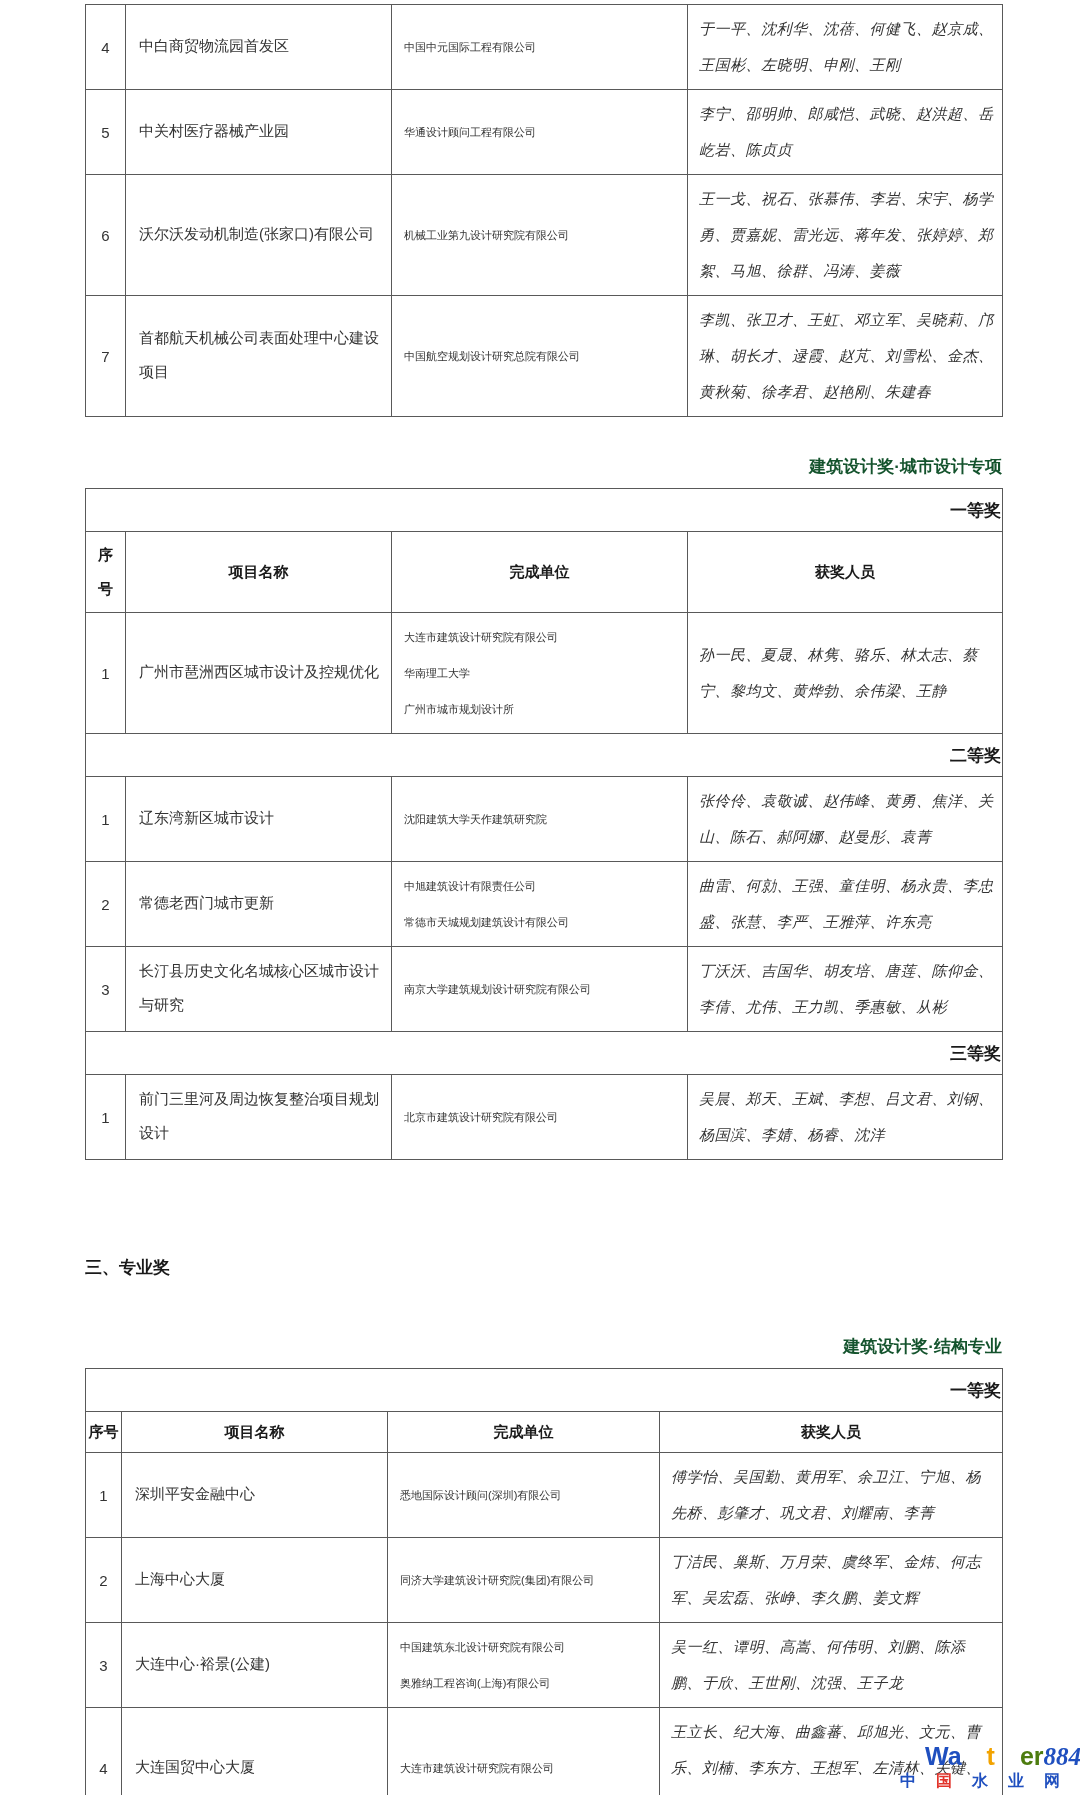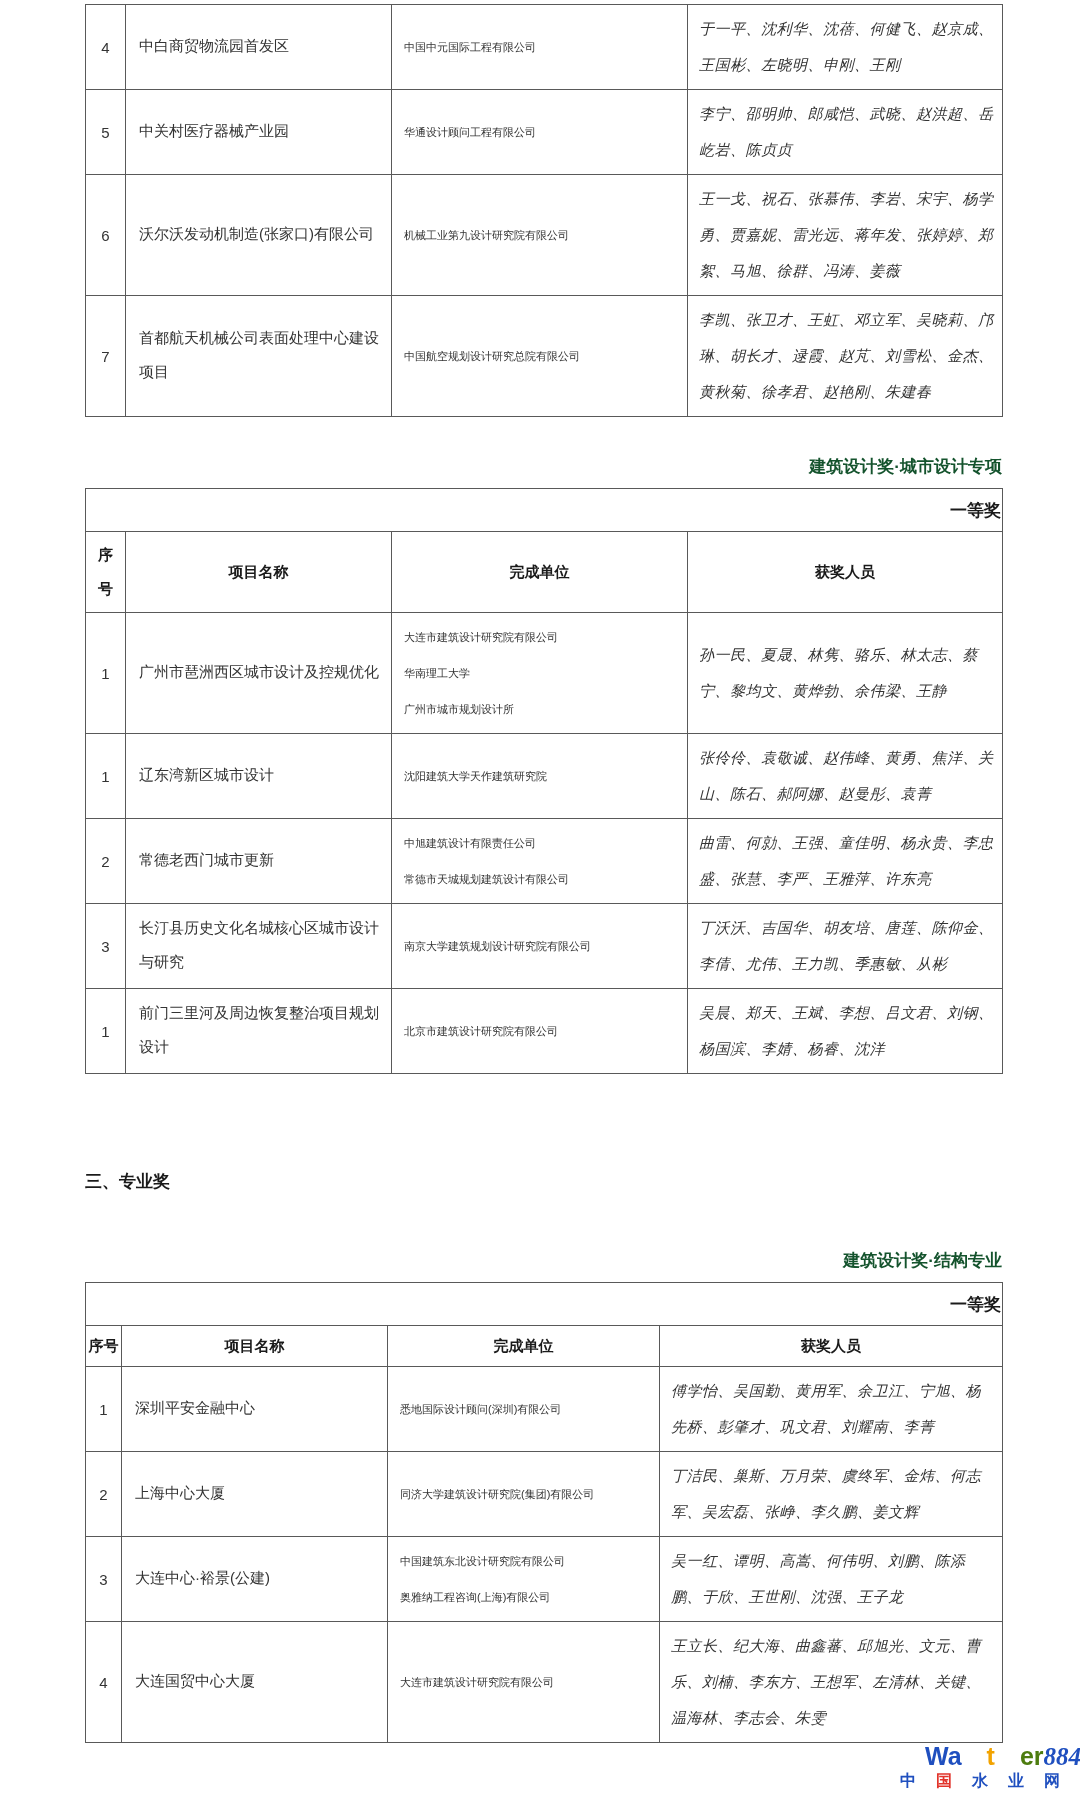--- a/index.html
+++ b/index.html
@@ -102,20 +102,23 @@
           <td class="c-no">1</td>
           <td class="c-project">广州市琶洲西区城市设计及控规优化</td>
           <td class="c-unit">
             <div class="unit-line">大连市建筑设计研究院有限公司</div>
             <div class="unit-line">华南理工大学</div>
             <div class="unit-line">广州市城市规划设计所</div>
           </td>
           <td class="c-winners">孙一民、夏晟、林隽、骆乐、林太志、蔡宁、黎均文、黄烨勃、余伟梁、王静</td>
         </tr>
         <tr>
+          <td class="c-band" colspan="4">二等奖</td>
+        </tr>
+        <tr>
           <td class="c-no">1</td>
           <td class="c-project">辽东湾新区城市设计</td>
           <td class="c-unit">
             <div class="unit-line">沈阳建筑大学天作建筑研究院</div>
           </td>
           <td class="c-winners">张伶伶、袁敬诚、赵伟峰、黄勇、焦洋、关山、陈石、郝阿娜、赵曼彤、袁菁</td>
         </tr>
         <tr>
           <td class="c-no">2</td>
           <td class="c-project">常德老西门城市更新</td>
@@ -125,20 +128,23 @@
           </td>
           <td class="c-winners">曲雷、何勍、王强、童佳明、杨永贵、李忠盛、张慧、李严、王雅萍、许东亮</td>
         </tr>
         <tr>
           <td class="c-no">3</td>
           <td class="c-project">长汀县历史文化名城核心区城市设计与研究</td>
           <td class="c-unit">
             <div class="unit-line">南京大学建筑规划设计研究院有限公司</div>
           </td>
           <td class="c-winners">丁沃沃、吉国华、胡友培、唐莲、陈仰金、李倩、尤伟、王力凯、季惠敏、从彬</td>
+        </tr>
+        <tr>
+          <td class="c-band" colspan="4">三等奖</td>
         </tr>
         <tr>
           <td class="c-no">1</td>
           <td class="c-project">前门三里河及周边恢复整治项目规划设计</td>
           <td class="c-unit">
             <div class="unit-line">北京市建筑设计研究院有限公司</div>
           </td>
           <td class="c-winners">吴晨、郑天、王斌、李想、吕文君、刘钢、杨国滨、李婧、杨睿、沈洋</td>
         </tr>
       </tbody>

